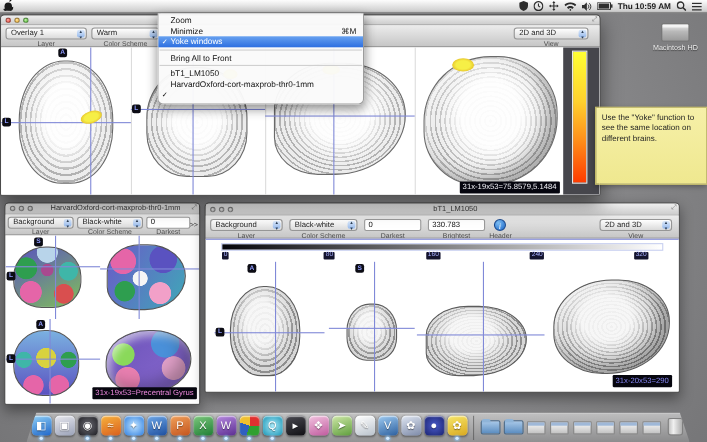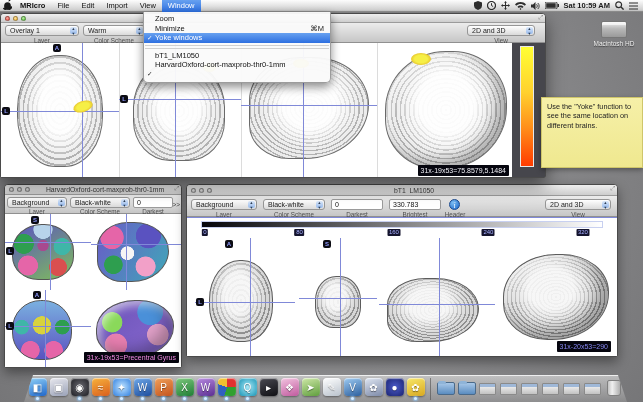--- a/index.html
+++ b/index.html
@@ -177,28 +177,20 @@
 
 <div id="screen">
 
   <div id="menubar">
     <span class="apple">
       <svg width="9" height="10" viewBox="0 0 9 10">
           <path fill="#1a1a1a" d="M6.2 0c.1.7-.2 1.3-.6 1.7-.4.5-1 .8-1.6.8-.1-.6.2-1.2.6-1.6C5 .4 5.7.1 6.2 0zM8.4 7.2c-.3.8-.5 1.1-.9 1.8-.6.9-1.4 2-2.4 2-.9 0-1.1-.6-2.3-.6S1.4 11 .5 11c-1 0-1.7-1-2.3-1.9" transform="translate(1.5,-1)"></path>
           <ellipse fill="#1a1a1a" cx="4.5" cy="6" rx="3.4" ry="3.8"></ellipse>
         </svg>
     </span>
-    <span id="mb-menus" style="display:flex;">
-        <span class="mb-item bold">MRIcro</span>
-        <span class="mb-item">File</span>
-        <span class="mb-item">Edit</span>
-        <span class="mb-item">Import</span>
-        <span class="mb-item">View</span>
-        <span class="mb-item active">Window</span>
-      </span>
     <span id="mb-right">
       <svg width="8" height="9" viewBox="0 0 8 9">
           <path fill="#2e2e2e" d="M4 0l4 1.5v3C8 7 6 8.3 4 9 2 8.3 0 7 0 4.5v-3z"></path>
         </svg>
       <svg width="9" height="9" viewBox="0 0 9 9">
           <circle cx="4.5" cy="4.5" r="4" fill="none" stroke="#2e2e2e" stroke-width="1.2"></circle>
           <path d="M4.5 2.2v2.3l1.6 1" stroke="#2e2e2e" stroke-width="1" fill="none"></path>
         </svg>
       <svg width="9" height="9" viewBox="0 0 9 9">
           <path d="M4.5 0l1.4 1.8H3.1zM4.5 9L3.1 7.2h2.8zM0 4.5l1.8-1.4v2.8zM9 4.5L7.2 5.9V3.1z" fill="#2e2e2e"></path>
@@ -209,21 +201,21 @@
         </svg>
       <svg width="9" height="8" viewBox="0 0 9 8">
           <path d="M0 2.5h2L4.5 0v8L2 5.5H0z" fill="#2e2e2e"></path>
           <path d="M5.5 2.2c1 .9 1 2.7 0 3.6M6.8 1c1.8 1.6 1.8 4.4 0 6" stroke="#2e2e2e" stroke-width=".9" fill="none"></path>
         </svg>
       <svg width="14" height="7" viewBox="0 0 14 7">
           <rect x="0" y="0" width="12" height="7" rx="1.2" fill="none" stroke="#2e2e2e" stroke-width="1"></rect>
           <rect x="12.5" y="2" width="1.5" height="3" fill="#2e2e2e"></rect>
           <rect x="1.2" y="1.2" width="9.5" height="4.6" fill="#2e2e2e"></rect>
         </svg>
-      <span class="mb-time">Sat 10:59 AM</span>
+      <span class="mb-time">Thu 10:59 AM</span>
       <svg width="9" height="9" viewBox="0 0 9 9">
           <circle cx="3.7" cy="3.7" r="2.9" fill="none" stroke="#2e2e2e" stroke-width="1.2"></circle>
           <path d="M5.8 5.8L8.6 8.6" stroke="#2e2e2e" stroke-width="1.4"></path>
         </svg>
       <svg width="9" height="8" viewBox="0 0 9 8">
           <path d="M0 1h9M0 4h9M0 7h9" stroke="#2e2e2e" stroke-width="1.2"></path>
         </svg>
     </span>
   </div>
 
@@ -236,20 +228,24 @@
         <div class="menu-row">
           <span class="chk"></span>
           <span class="lbl">Minimize</span>
           <span class="key">⌘M</span>
         </div>
         <div class="menu-row hl">
           <span class="chk">✓</span>
           <span class="lbl">Yoke windows</span>
         </div>
         <div class="menu-sep"></div>
+        <div class="menu-row">
+          <span class="chk"></span>
+          <span class="lbl">Bring All to Front</span>
+        </div>
         <div class="menu-sep"></div>
         <div class="menu-row">
           <span class="chk"></span>
           <span class="lbl">bT1_LM1050</span>
         </div>
         <div class="menu-row">
           <span class="chk"></span>
           <span class="lbl">HarvardOxford-cort-maxprob-thr0-1mm</span>
         </div>
         <div class="menu-row">

